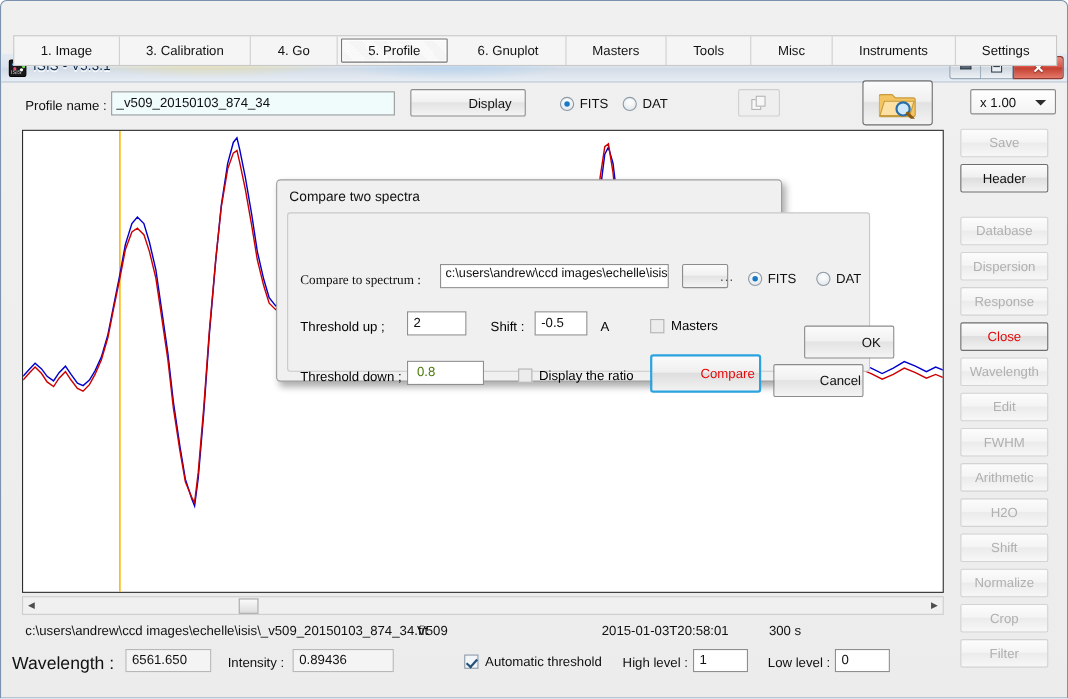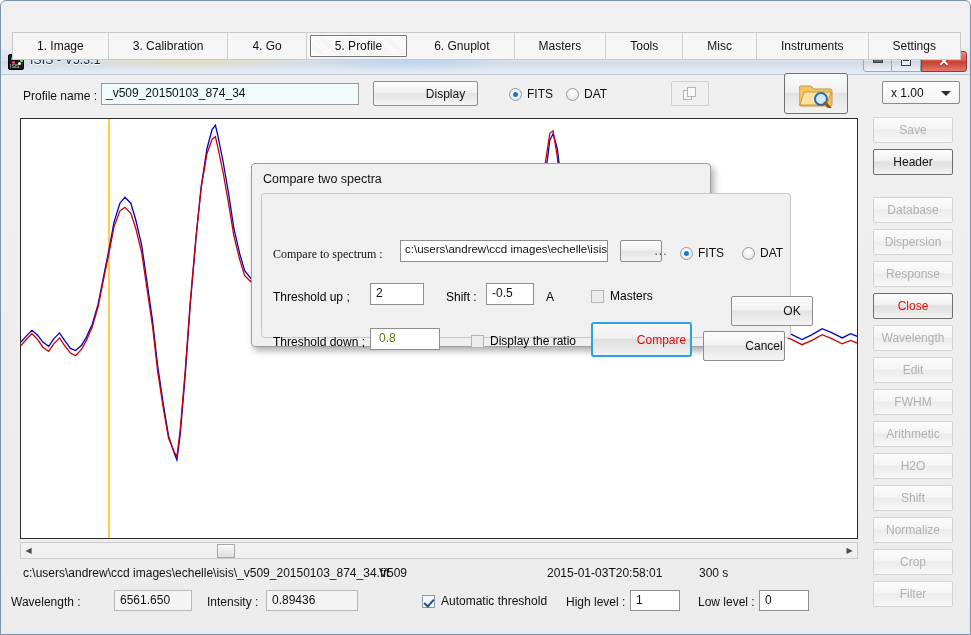--- a/index.html
+++ b/index.html
@@ -158,21 +158,21 @@
     background: linear-gradient(to bottom,#fafafa 0%,#ececec 50%,#dedede 100%);
     border:1px solid #a8a8a8;
   }
 
   
   #status-path { position:absolute; left:22px; top:565px; font-size:12px; color:#111; }
   #status-object { position:absolute; left:378px; top:565px; font-size:12px; color:#111; }
   #status-date { position:absolute; left:546px; top:565px; font-size:12px; color:#111; }
   #status-exp { position:absolute; left:698px; top:565px; font-size:12px; color:#111; }
 
-  #wl-label { position:absolute; left:10px; top:594px; font-size:12px; }
+  #wl-label { position:absolute; left:10px; top:594px; font-size:16px; }
   #wl-input { position:absolute; left:113px; top:589px; width:78px; height:21px;
     background:#f4f4f4;border:1px solid #b8b8b8;font-size:12px;padding:2px 5px;color:#111;font-family:"Liberation Sans",sans-serif;}
   #int-label { position:absolute; left:206px; top:594px; font-size:12px; }
   #int-input { position:absolute; left:265px; top:589px; width:92px; height:21px;
     background:#f4f4f4;border:1px solid #b8b8b8;font-size:12px;padding:2px 5px;color:#111;font-family:"Liberation Sans",sans-serif;}
   .chk { width:13px;height:13px;border:1px solid #8d9aa6;background:#f3f6f8;position:relative;display:inline-block;}
   .chk.on:after{content:"";position:absolute;left:3px;top:1px;width:4px;height:8px;
     border:solid #24527a;border-width:0 2px 2px 0;transform:rotate(42deg);}
   #auto-thr { position:absolute; left:421px; top:593px; display:flex;align-items:center;gap:6px;font-size:12px;color:#111;}
   #hl-label { position:absolute; left:565px; top:594px; font-size:12px; }

